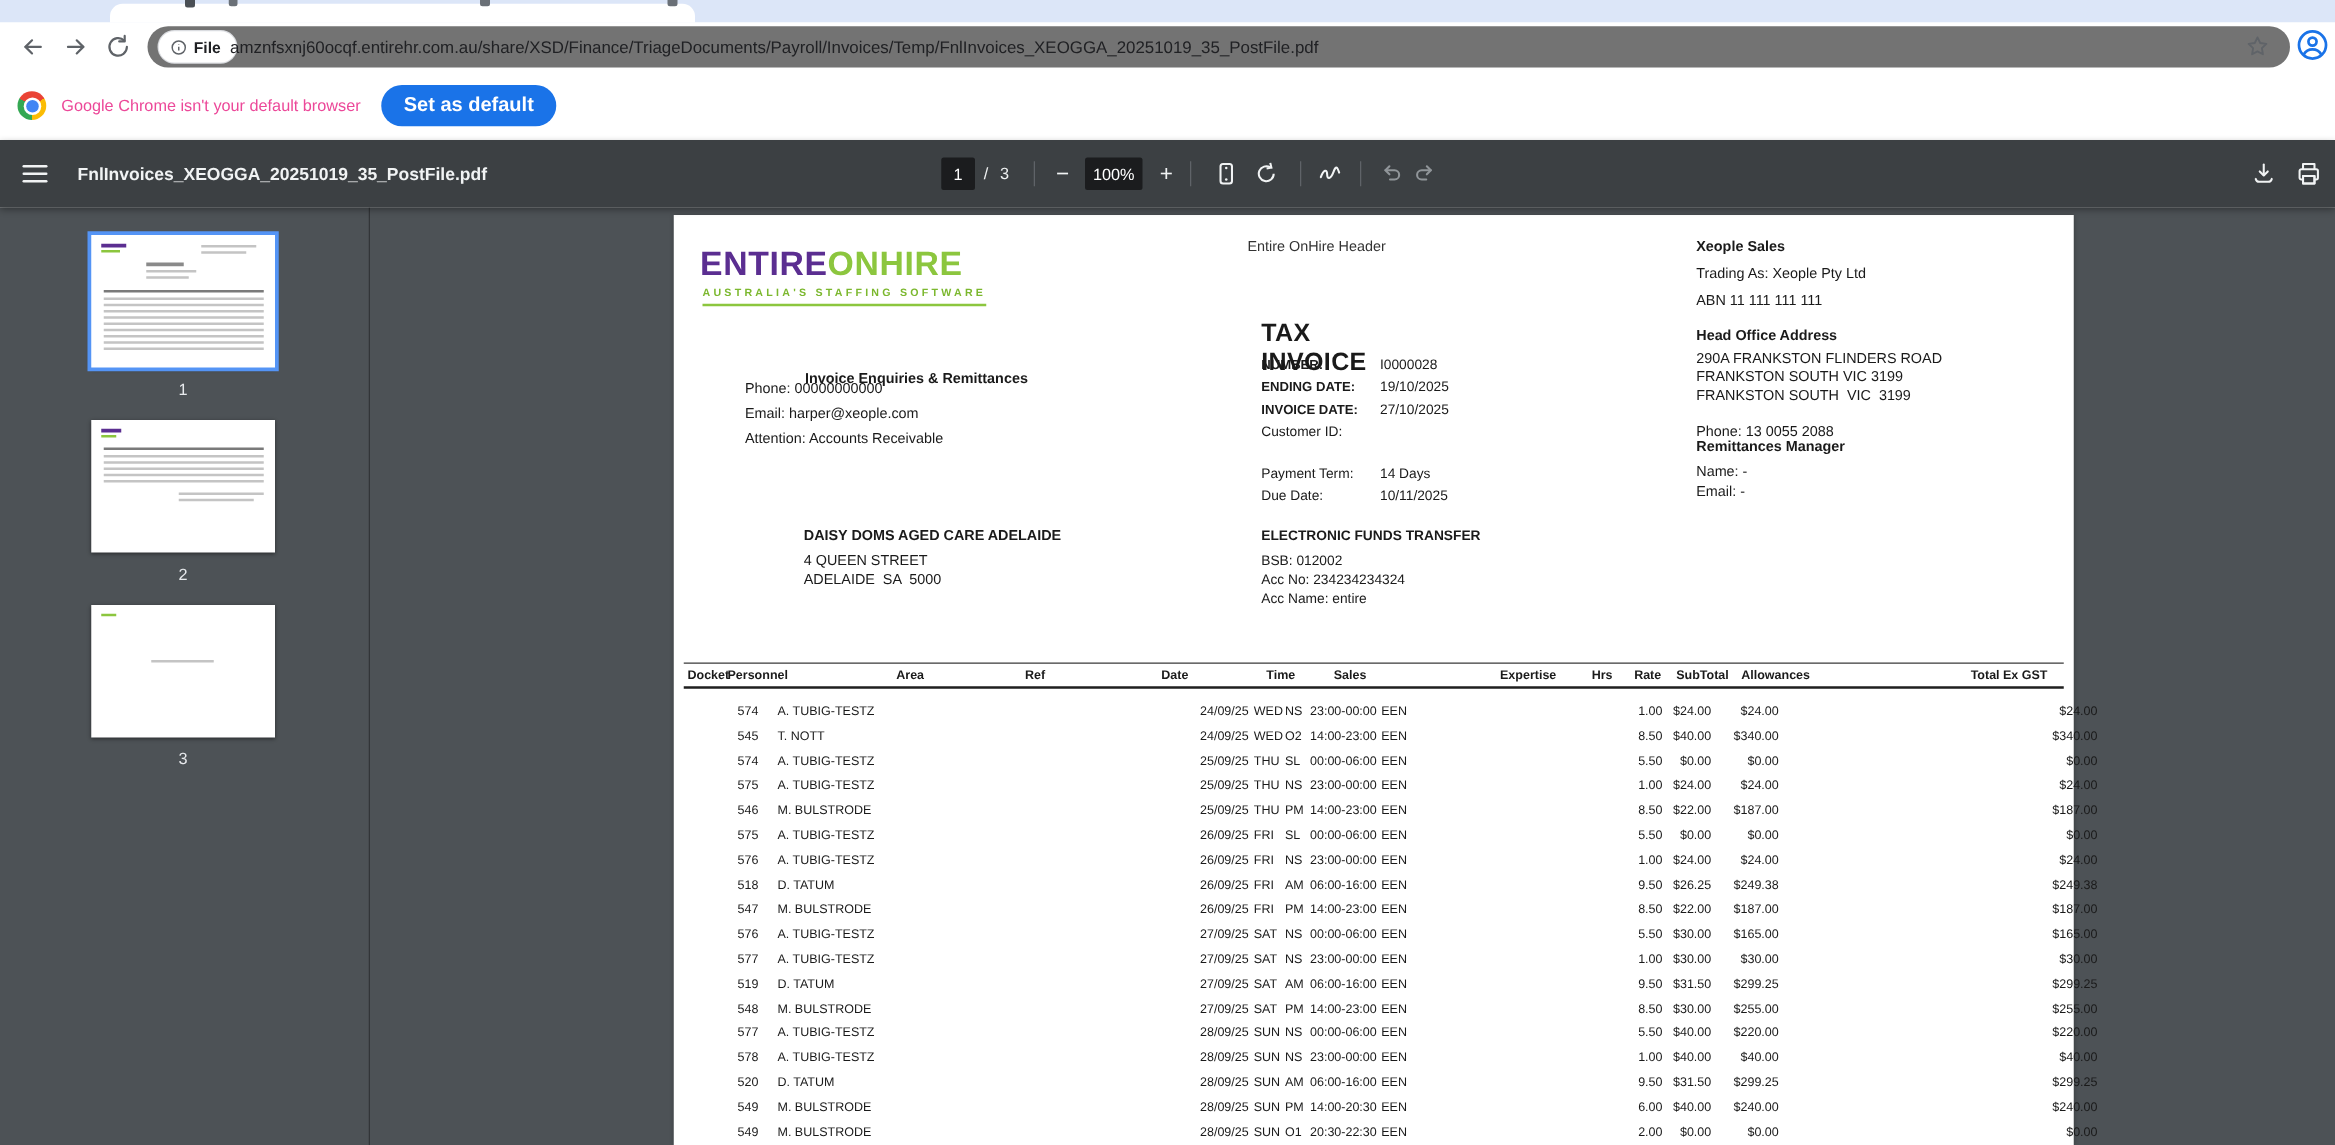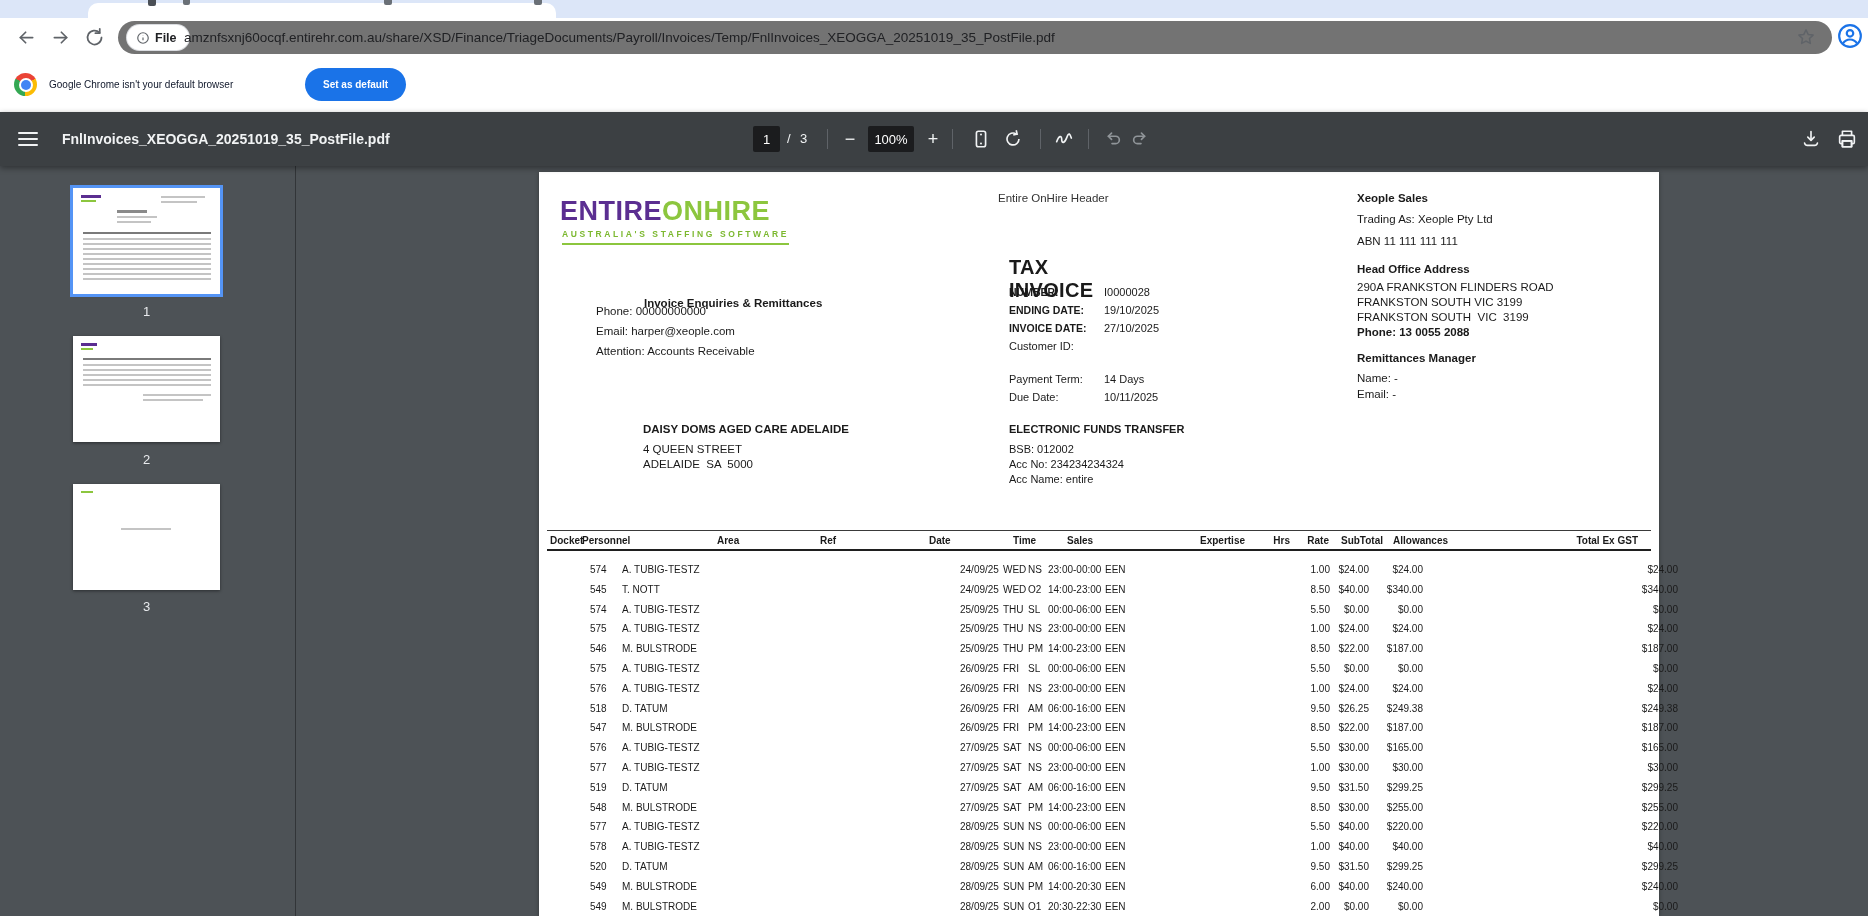--- a/index.html
+++ b/index.html
@@ -26,23 +26,23 @@
   .avatar { position:absolute; left:1837px; top:5px; width:26px; height:26px; color:#1a73e8; }
   .avatar svg { width:100%; height:100%; }
 
   .infobar { position:absolute; top:57px; left:0; width:100%; height:55px; background:#fff; }
   .chrome-logo { position:absolute; left:14px; top:16px; width:23px; height:23px; border-radius:50%;
     background:conic-gradient(from 60deg,#fbbc04 0 120deg,#34a853 120deg 240deg,#ea4335 240deg 360deg); }
   .chrome-logo::before { content:""; position:absolute; left:50%; top:50%; width:14px; height:14px;
     transform:translate(-50%,-50%); background:#fff; border-radius:50%; }
   .chrome-logo::after { content:""; position:absolute; left:50%; top:50%; width:10px; height:10px;
     transform:translate(-50%,-50%); background:#4285f4; border-radius:50%; }
-  .infobar-text { position:absolute; left:49px; top:0; line-height:55px; font-size:10px; color:#0f172a; }
+  .infobar-text { position:absolute; left:49px; top:0; line-height:55px; font-size:13px; color:#ec4899; }
   .default-btn { position:absolute; left:305px; top:11px; height:33px; padding:0 18px; border:none;
-    border-radius:17px; background:#1a73e8; color:#fff; font-size:10px; font-weight:600; line-height:33px; cursor:pointer;
+    border-radius:17px; background:#1a73e8; color:#fff; font-size:16px; font-weight:600; line-height:33px; cursor:pointer;
     font-family:inherit;text-align:center; }
 
   
   .pdf-toolbar { position:absolute; top:112px; left:0; width:100%; height:54px; background:#3c4043;
     box-shadow:0 2px 6px rgba(0,0,0,.4); z-index:5; }
   .hamburger { position:absolute; left:18px; top:20px; width:20px; height:14px; cursor:pointer; }
   .hamburger span { display:block; height:2px; background:#f1f3f4; margin-bottom:4px; border-radius:1px; }
   .pdf-filename { position:absolute; left:62px; top:0; line-height:54px; color:#f1f3f4; font-size:14px; font-weight:600; }
   .tb-box { position:absolute; top:14px; height:26px; background:#1b1c1e; color:#fff; font-size:13px;
     display:flex; align-items:center; justify-content:center; border-radius:2px; }
@@ -289,21 +289,21 @@
     <div class="hdr-note">Entire OnHire Header</div>
 
     <div class="company">
       <div class="b" style="top:0;">Xeople Sales</div>
       <div style="top:21px;">Trading As: Xeople Pty Ltd</div>
       <div style="top:43px;">ABN 11 111 111 111</div>
       <div class="b" style="top:71px;">Head Office Address</div>
       <div style="top:89px;">290A FRANKSTON FLINDERS ROAD</div>
       <div style="top:104px;">FRANKSTON SOUTH VIC 3199</div>
       <div style="top:119px;">FRANKSTON SOUTH  VIC  3199</div>
-      <div style="top:134px;font-weight:bold;">Phone: 13 0055 2088</div>
+      <div style="top:148px;">Phone: 13 0055 2088</div>
       <div class="b" style="top:160px;">Remittances Manager</div>
       <div style="top:180px;">Name: -</div>
       <div style="top:196px;">Email: -</div>
     </div>
 
     <div class="enquiries">
       <div class="b" style="top:16px;margin-left:48px;">Invoice Enquiries &amp; Remittances</div>
       <div style="top:24px;">Phone: 00000000000</div>
       <div style="top:44px;">Email: harper@xeople.com</div>
       <div style="top:64px;">Attention: Accounts Receivable</div>

